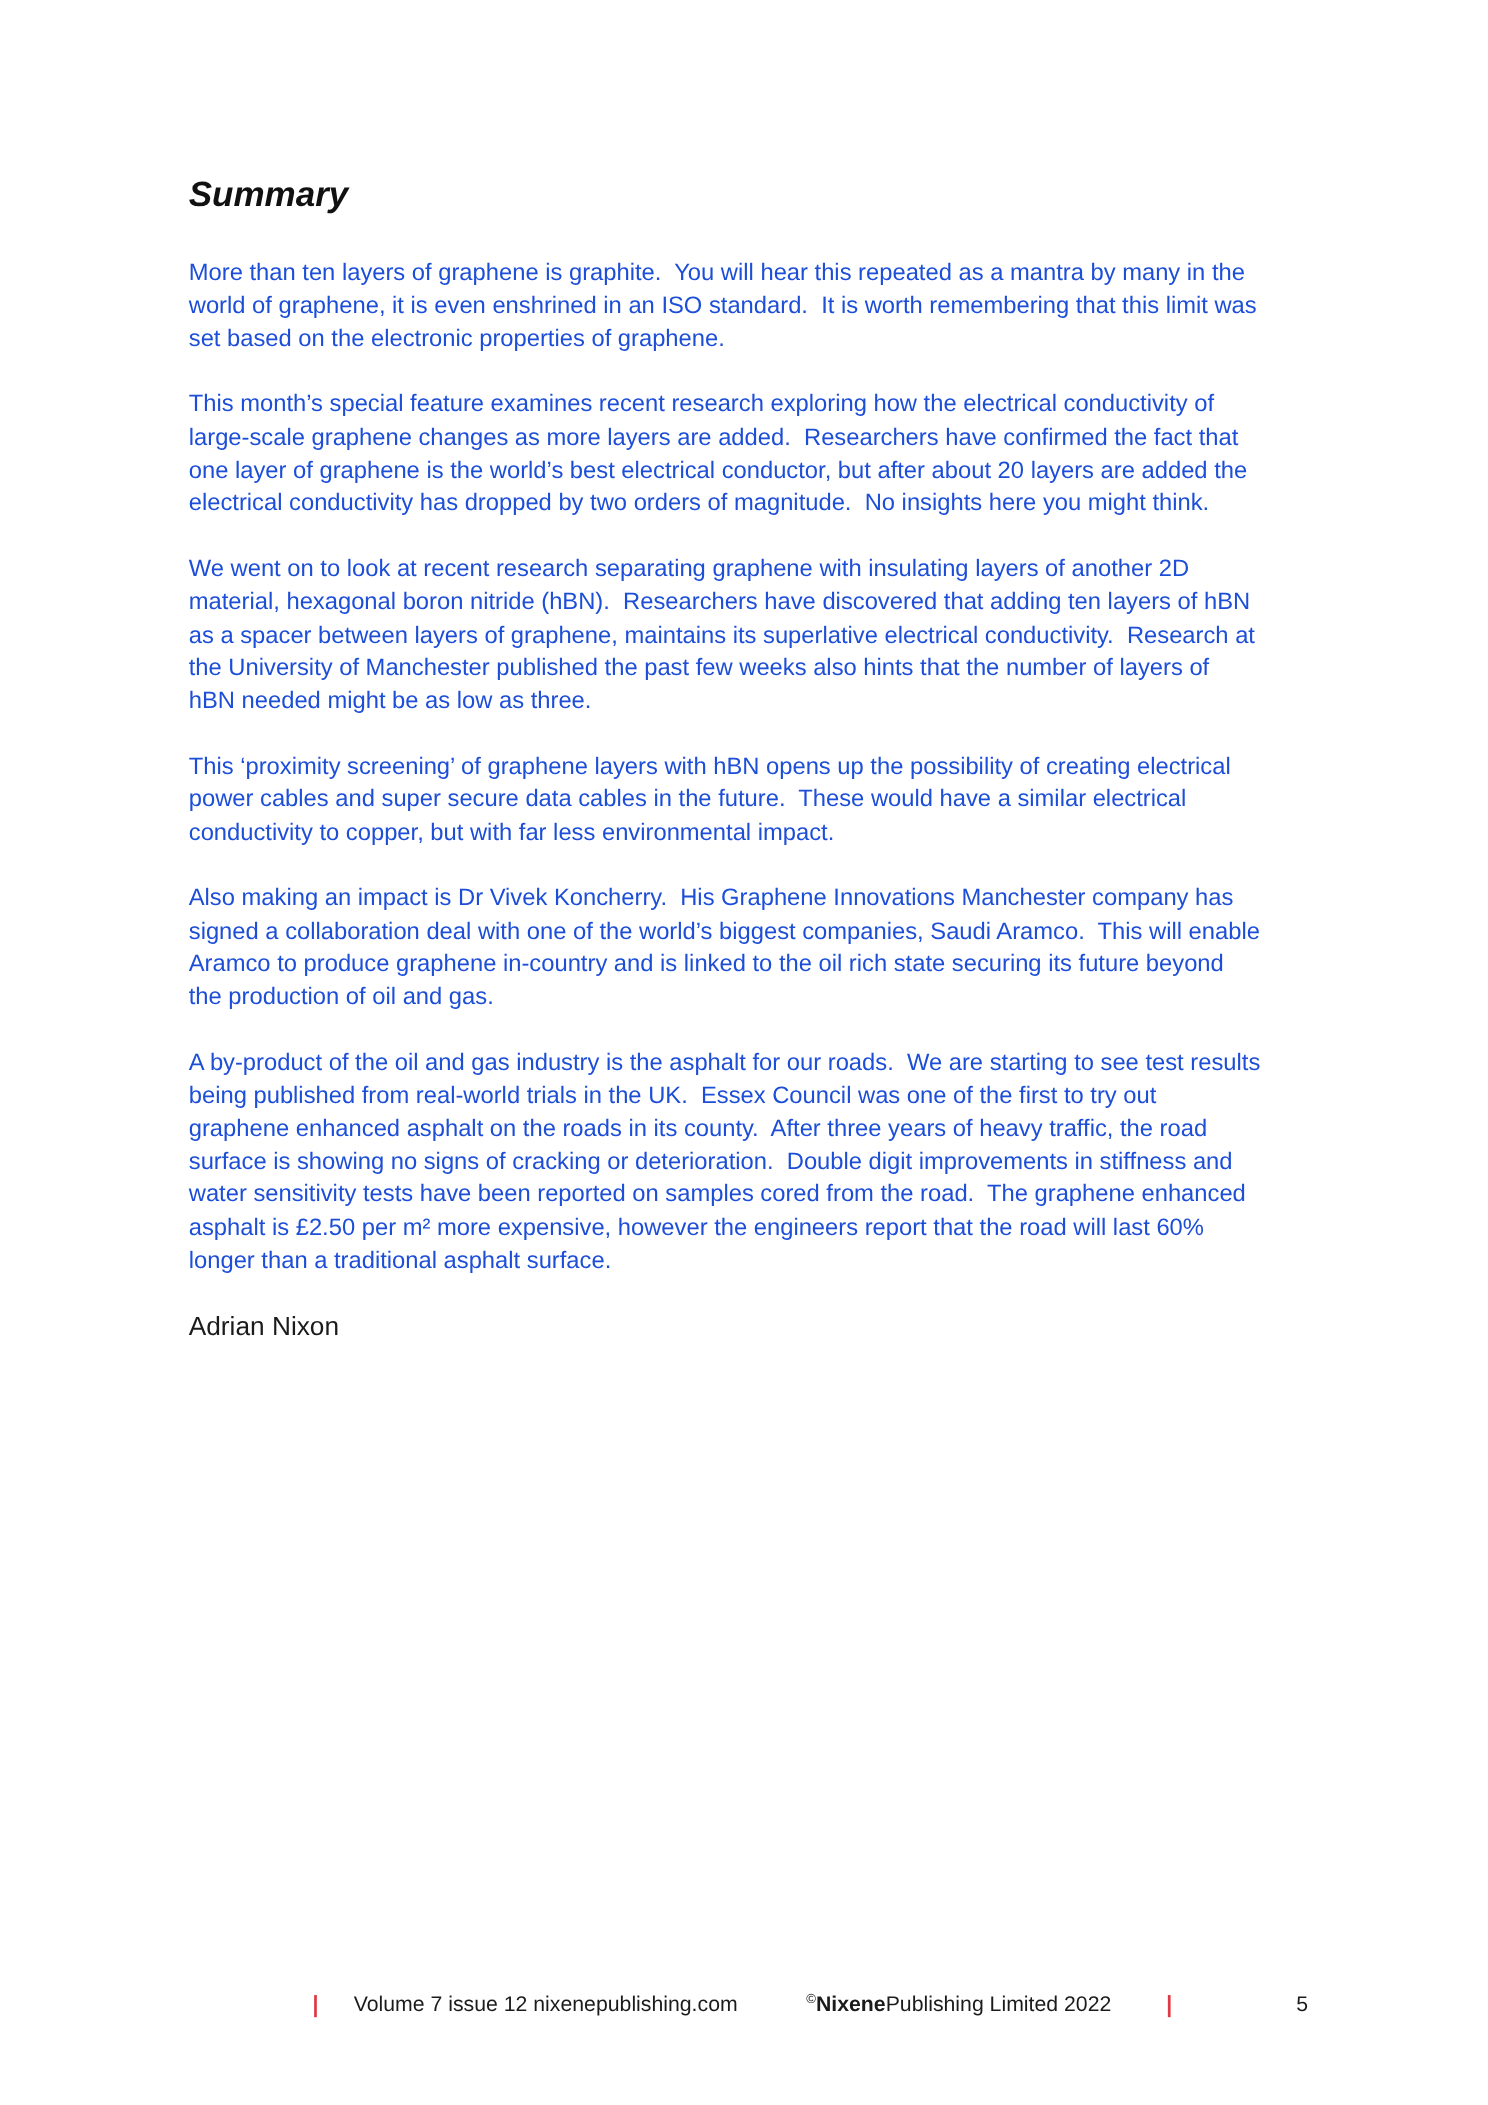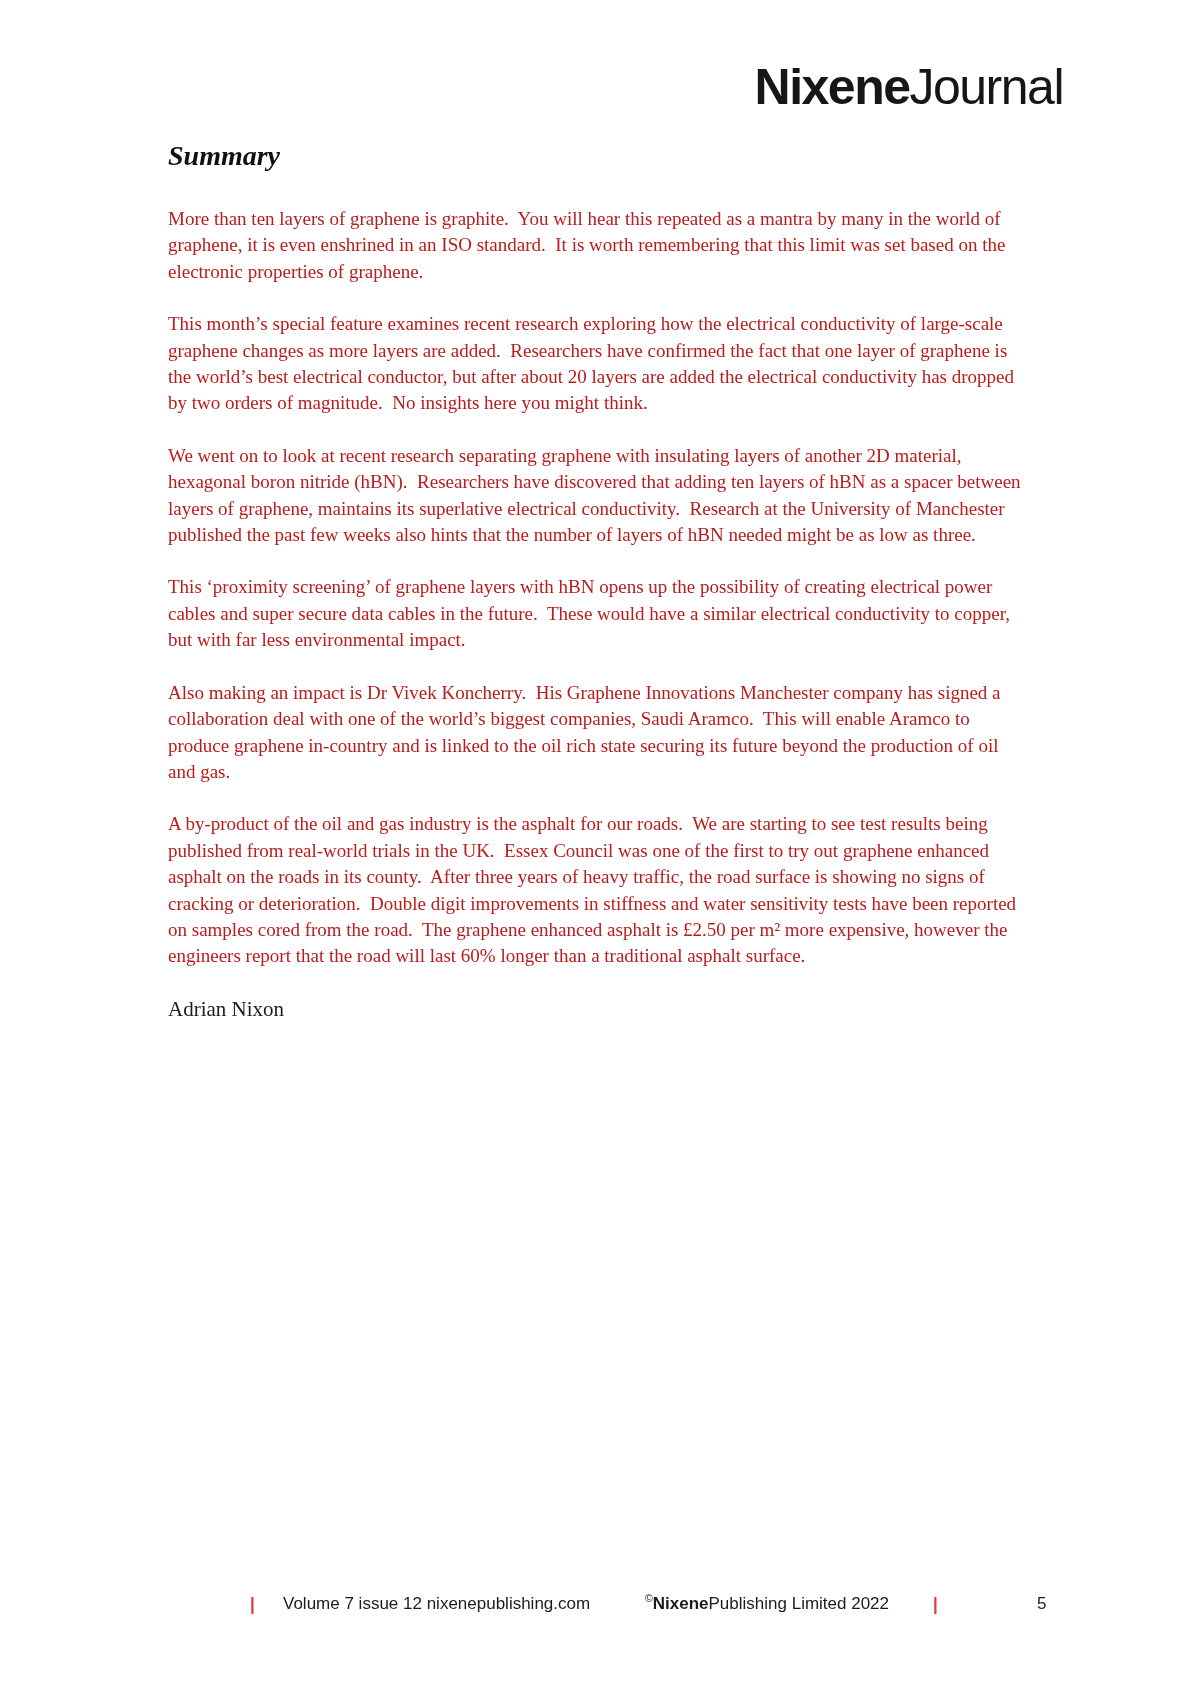--- a/index.html
+++ b/index.html
@@ -25,39 +25,38 @@
     line-height: 1;
     letter-spacing: -1.5px;
     color: #161616;
     white-space: nowrap;
   }
   .logo .logo-bold { font-weight: 700; }
   .logo .logo-light { font-weight: 400; }
   
   .content {
     position: absolute;
-    left: 168px;
+    left: 151px;
     top: 140px;
     width: 858px;
-    font-family: Liberation Serif, serif;
   }
   h1.heading {
     font-size: 28px;
     font-weight: 700;
     font-style: italic;
     color: #111;
     margin-bottom: 34px;
     letter-spacing: 0px;
   }
   .para {
     font-size: 19px;
     line-height: 26.4px;
     margin-bottom: 26px;
     white-space: pre-wrap;
-    color: #b91c1c;
+    color: #1d4ed8;
   }
   .signature, .date-line {
     font-size: 21px;
     line-height: 26.4px;
     margin-bottom: 26px;
     white-space: pre-wrap;
   }
   .date-line { margin-top: 26px; }
   .signature { margin-top: 26px; }
   sup {
@@ -87,23 +86,20 @@
   .f-volume     { left: 283px; }
   .f-copyright  { left: 645px; }
   .f-bar-right  { left: 933px; }
   .f-page-num   { left: 1037px; }
 </style>
 </head>
 <body>
 
 <div class="page">
 
-  <div class="logo">
-    <span class="logo-bold">Nixene</span><span class="logo-light">Journal</span>
-  </div>
 
   <div class="content">
     <h1 class="heading">Summary</h1>
     <div>
         <p class="para">More than ten layers of graphene is graphite.  You will hear this repeated as a mantra by many in the world of graphene, it is even enshrined in an ISO standard.  It is worth remembering that this limit was set based on the electronic properties of graphene.</p>
         <p class="para">This month’s special feature examines recent research exploring how the electrical conductivity of large-scale graphene changes as more layers are added.  Researchers have confirmed the fact that one layer of graphene is the world’s best electrical conductor, but after about 20 layers are added the electrical conductivity has dropped by two orders of magnitude.  No insights here you might think.</p>
         <p class="para">We went on to look at recent research separating graphene with insulating layers of another 2D material, hexagonal boron nitride (hBN).  Researchers have discovered that adding ten layers of hBN as a spacer between layers of graphene, maintains its superlative electrical conductivity.  Research at the University of Manchester published the past few weeks also hints that the number of layers of hBN needed might be as low as three.</p>
         <p class="para">This ‘proximity screening’ of graphene layers with hBN opens up the possibility of creating electrical power cables and super secure data cables in the future.  These would have a similar electrical conductivity to copper, but with far less environmental impact.</p>
         <p class="para">Also making an impact is Dr Vivek Koncherry.  His Graphene Innovations Manchester company has signed a collaboration deal with one of the world’s biggest companies, Saudi Aramco.  This will enable Aramco to produce graphene in-country and is linked to the oil rich state securing its future beyond the production of oil and gas.</p>
         <p class="para">A by-product of the oil and gas industry is the asphalt for our roads.  We are starting to see test results being published from real-world trials in the UK.  Essex Council was one of the first to try out graphene enhanced asphalt on the roads in its county.  After three years of heavy traffic, the road surface is showing no signs of cracking or deterioration.  Double digit improvements in stiffness and water sensitivity tests have been reported on samples cored from the road.  The graphene enhanced asphalt is £2.50 per m² more expensive, however the engineers report that the road will last 60% longer than a traditional asphalt surface.</p>

